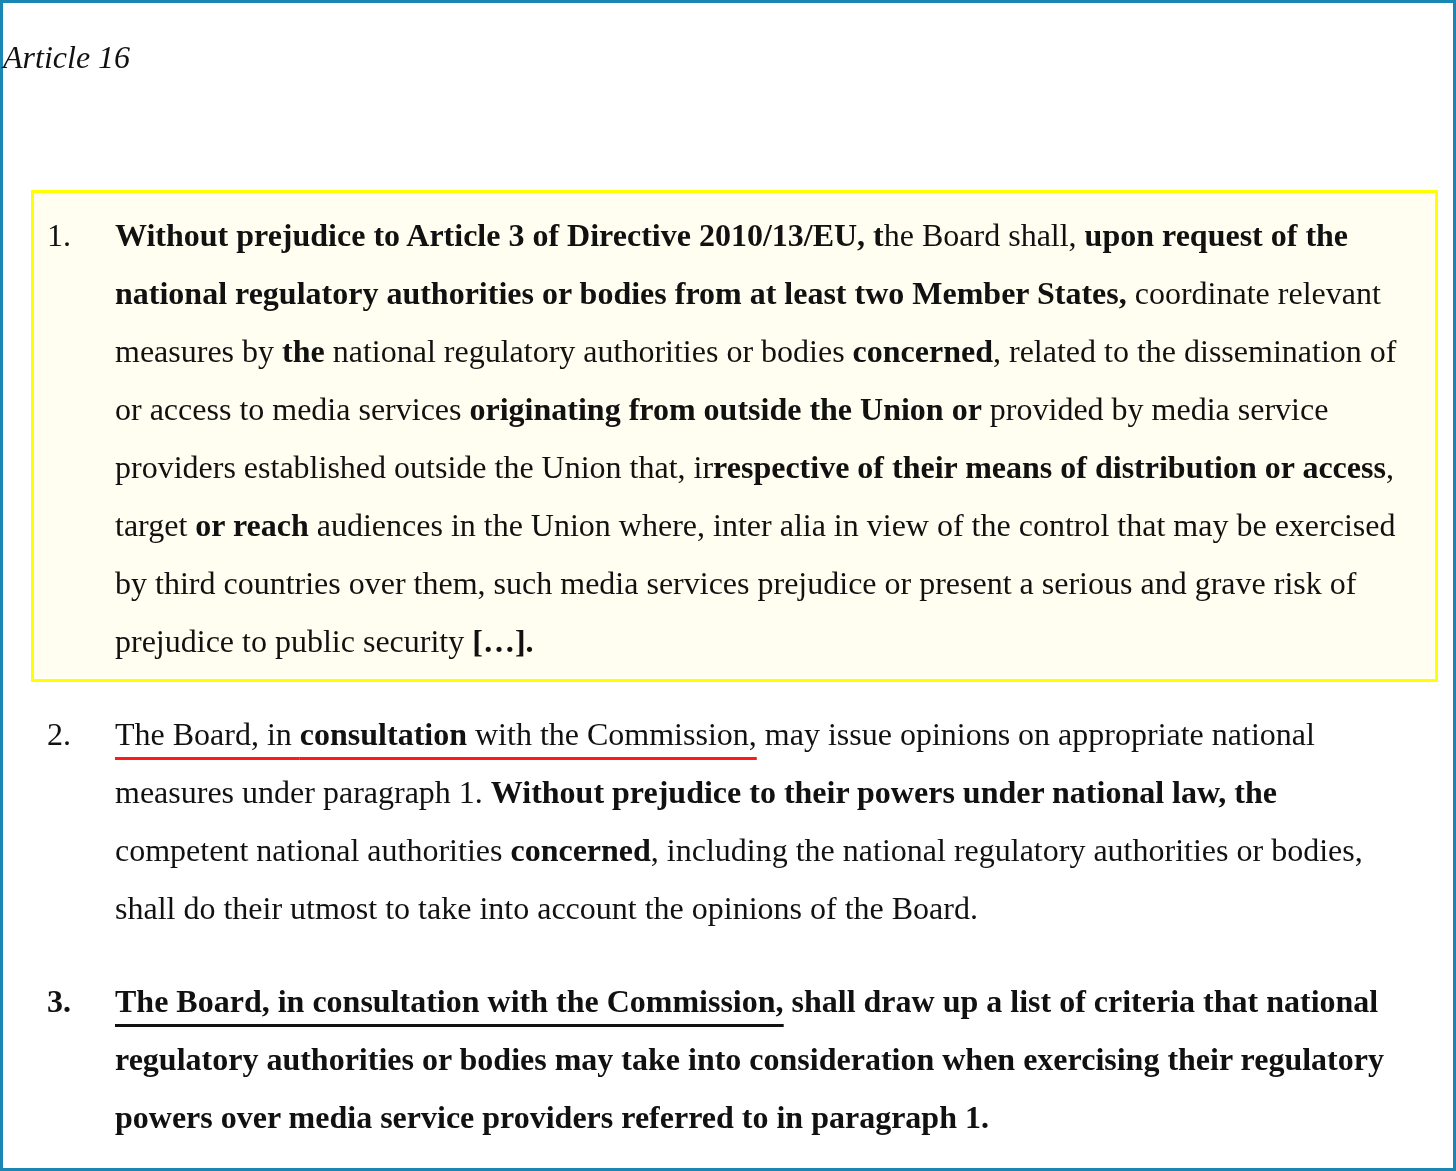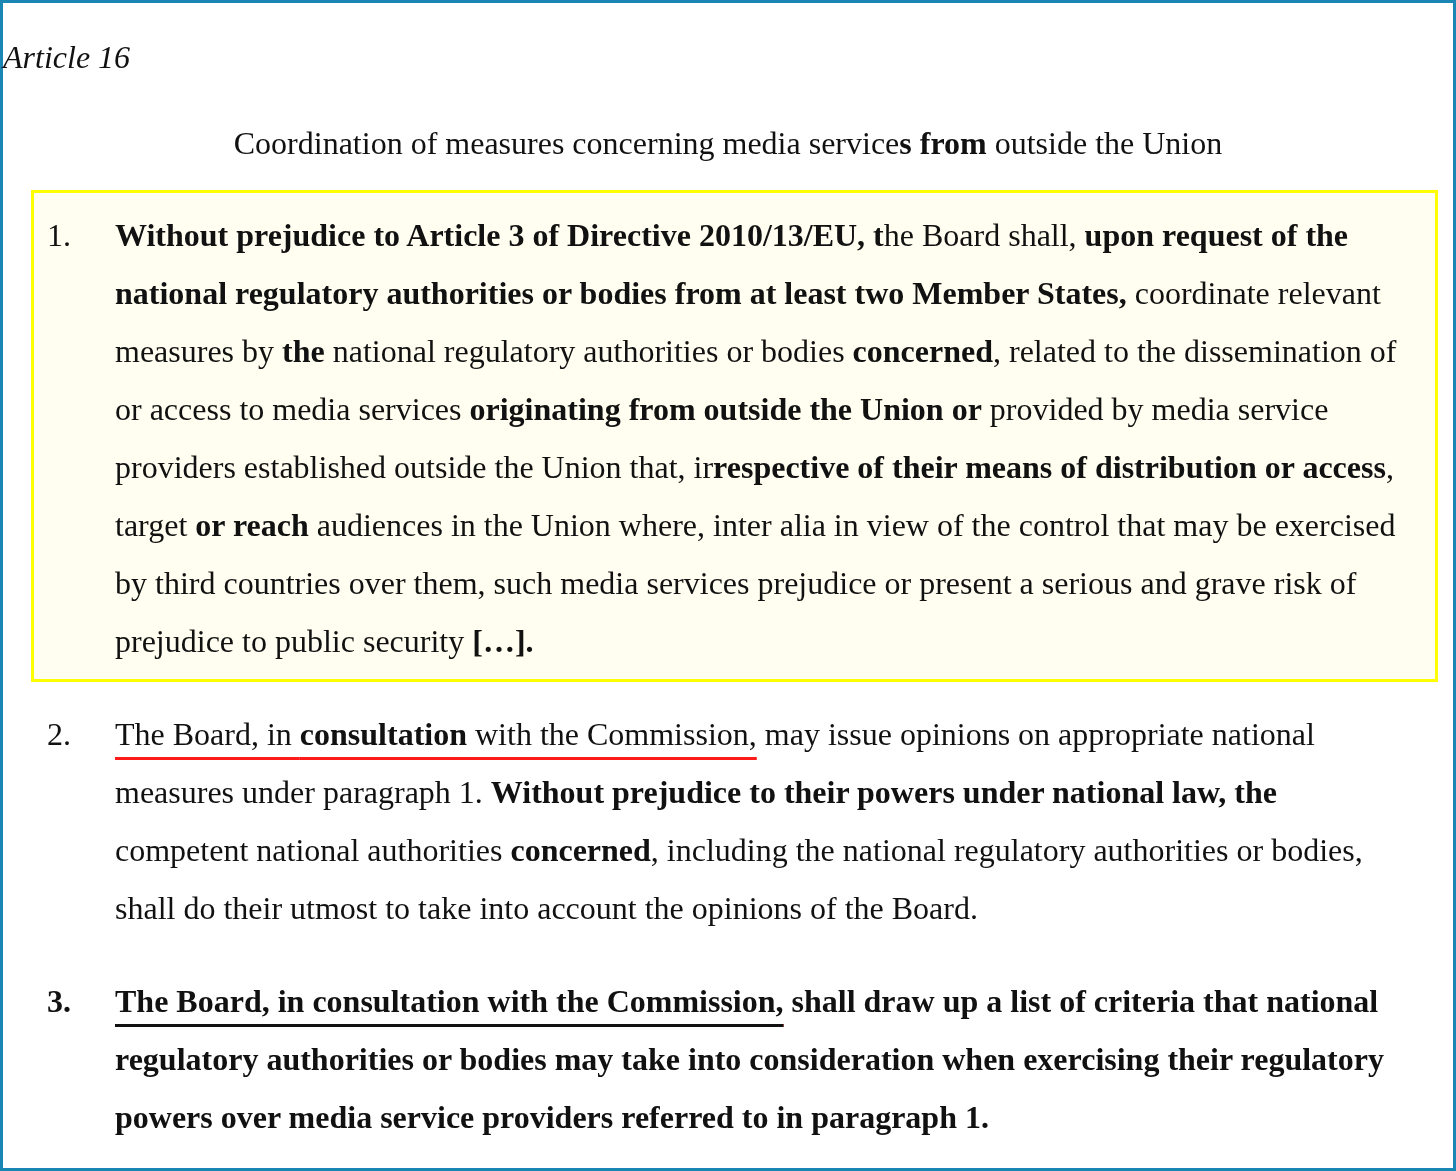--- a/index.html
+++ b/index.html
@@ -49,21 +49,20 @@
       text-underline-offset: 12px;
     }
   </style>
 </head>
 <body>
 
 <div class="frame">
 
   <div class="article-title">Article 16</div>
 
-  <div class="article-heading"><span>Coordination of measures concerning media service</span><b>s from</b><span> outside the Union</span></div>
 
   <div class="highlight-box"></div>
 
   <div class="para" id="p1">
     <span class="num">1.</span>
     <div class="body"><span style="font-weight: bold;">Without prejudice to Article 3 of Directive 2010/13/EU, t</span><span style="font-weight: normal;">he Board shall, </span><span style="font-weight: bold;">upon request of the national regulatory authorities or bodies from at least two Member States,</span><span style="font-weight: normal;"> coordinate relevant measures by </span><span style="font-weight: bold;">the</span><span style="font-weight: normal;"> national regulatory authorities or bodies </span><span style="font-weight: bold;">concerned</span><span style="font-weight: normal;">, related to the dissemination of or access to media services </span><span style="font-weight: bold;">originating from outside the Union or</span><span style="font-weight: normal;"> provided by media service providers established outside the Union that, ir</span><span style="font-weight: bold;">respective of their means of distribution or access</span><span style="font-weight: normal;">, target </span><span style="font-weight: bold;">or reach</span><span style="font-weight: normal;"> audiences in the Union where, inter alia in view of the control that may be exercised by third countries over them, such media services prejudice or present a serious and grave risk of prejudice to public security </span><span style="font-weight: bold;">[…].</span></div>
   </div>
 
   <div class="para" id="p2">
     <span class="num">2.</span>

